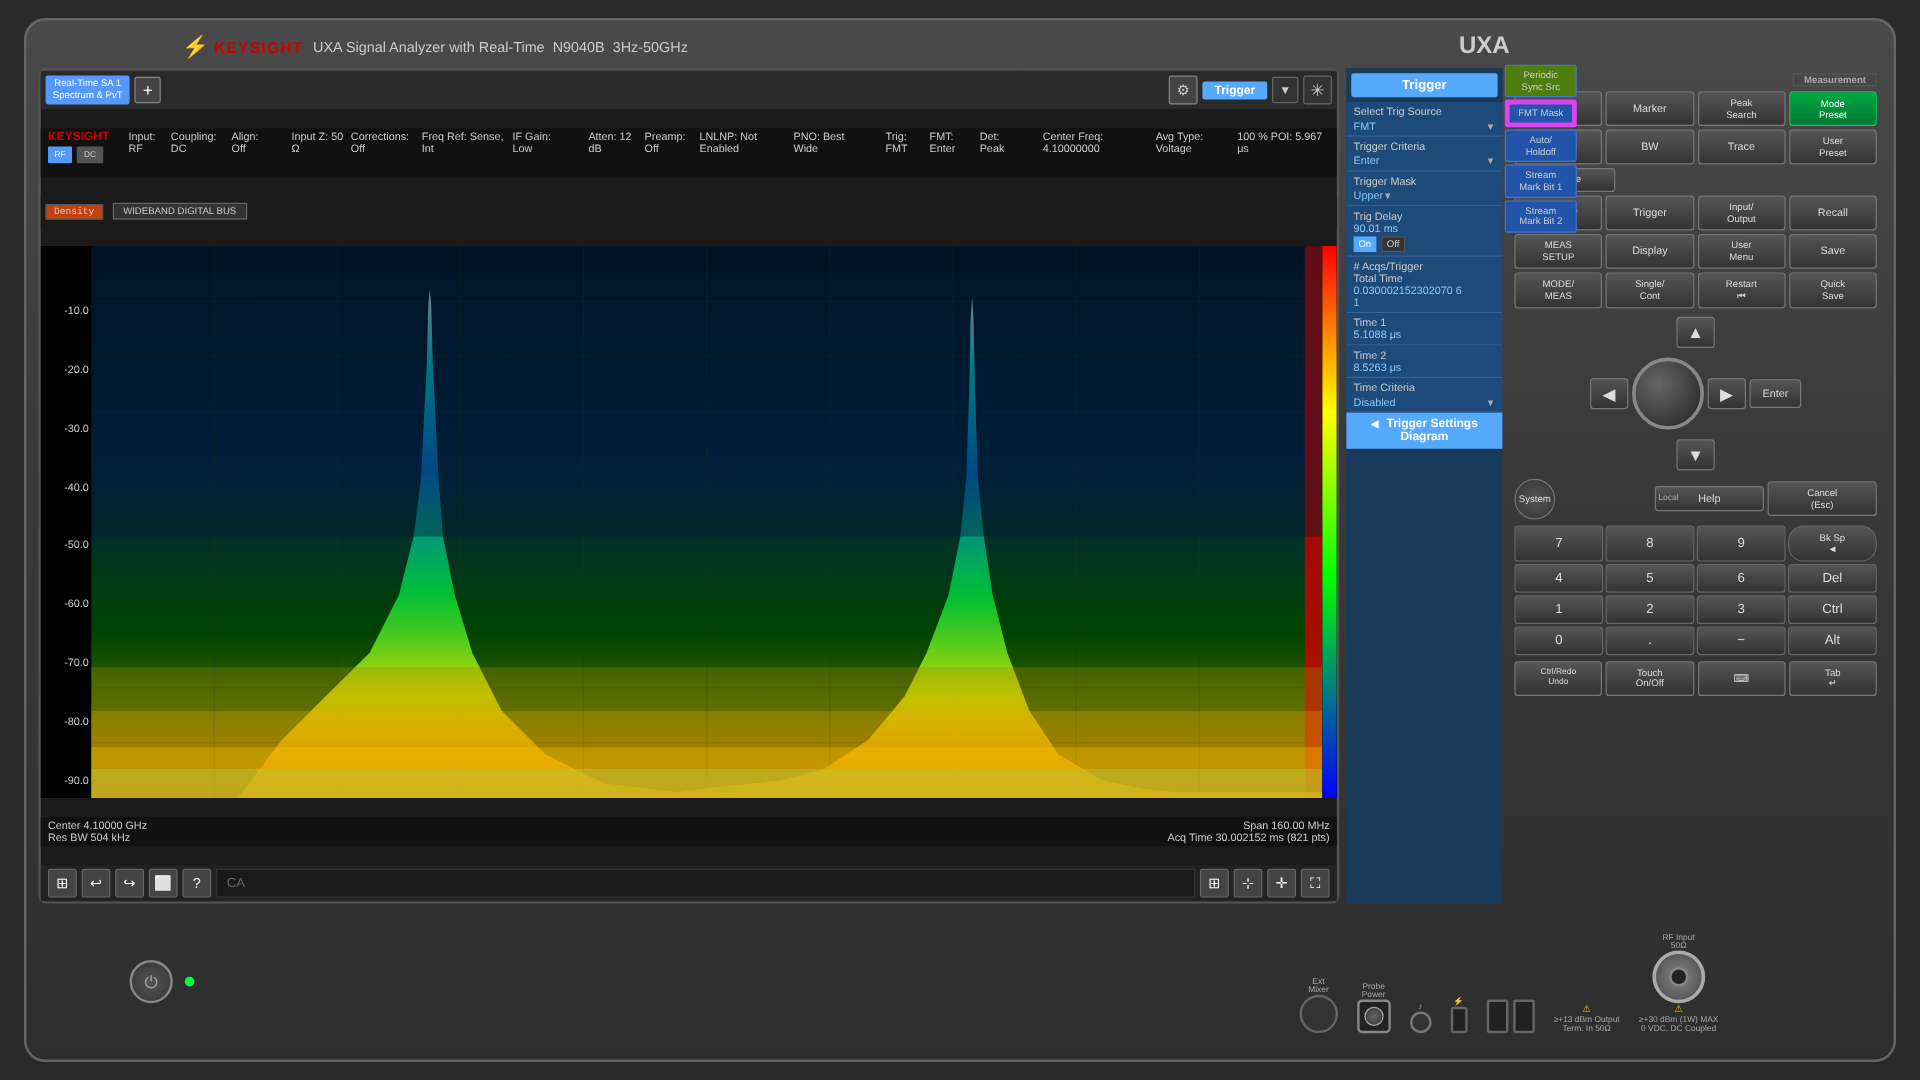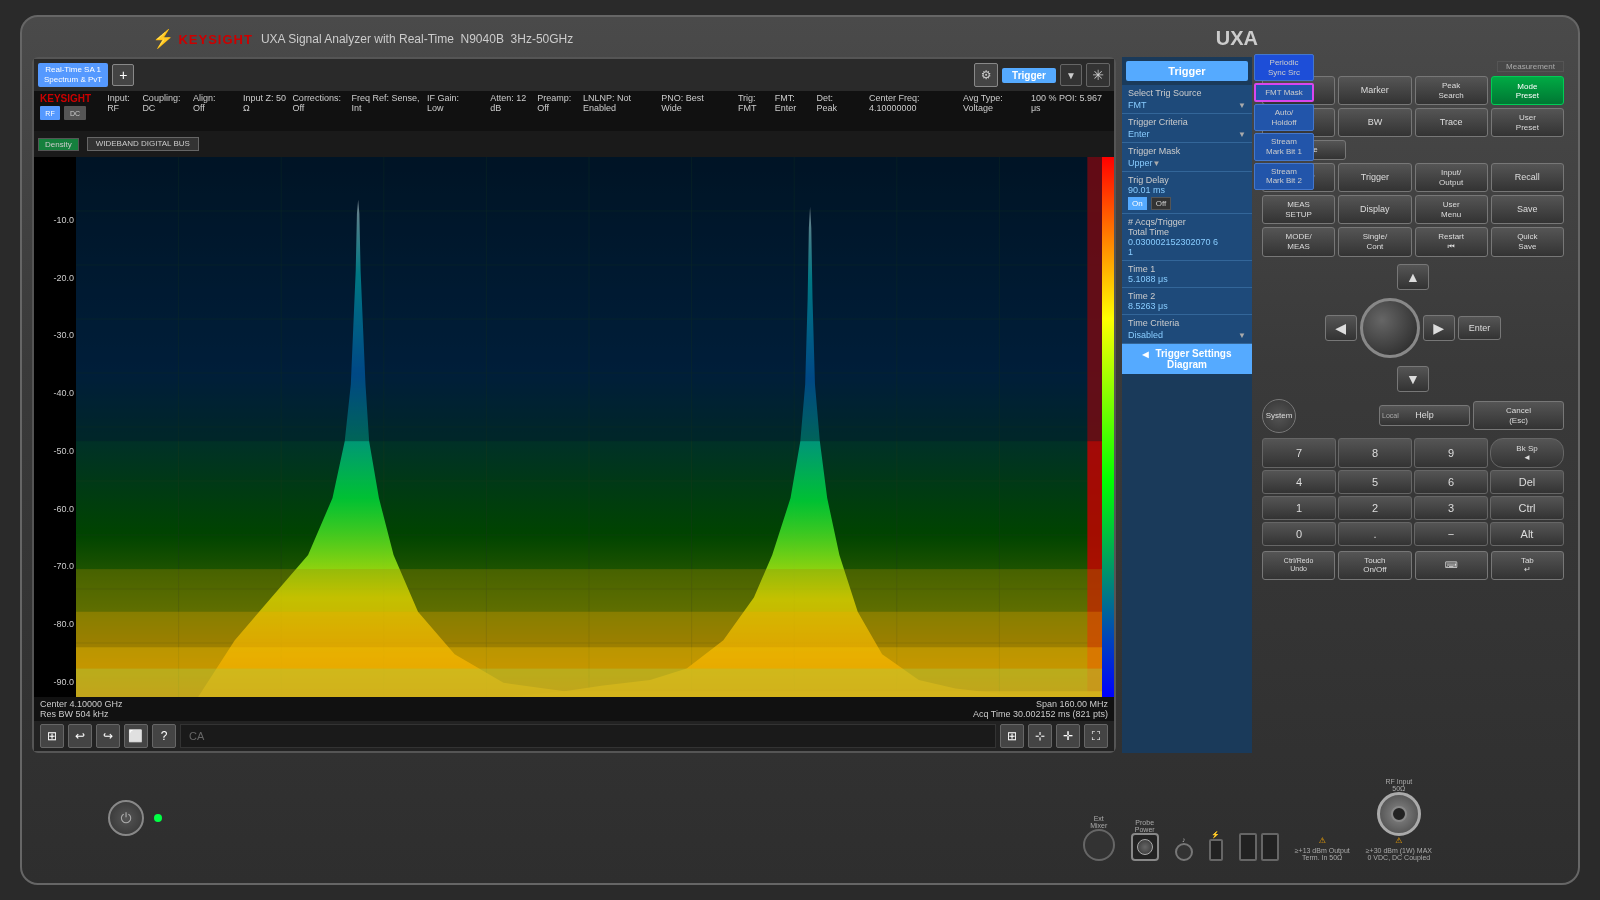--- a/index.html
+++ b/index.html
@@ -65,20 +65,21 @@
       flex: 1;
       gap: 6px;
     }
     .screen-section {
       flex: 1;
       display: flex;
       flex-direction: column;
       background: #1a1a1a;
       border: 2px solid #555;
       border-radius: 6px;
+      gap: 16px;
     }
     .screen-top-bar {
       display: flex;
       align-items: center;
       background: #2a2a2a;
       padding: 2px 4px;
       height: 32px;
       gap: 4px;
     }
     .mode-btn {
@@ -481,21 +482,21 @@
           <span>Det: Peak</span>
         </div>
         <div class="info-group">
           <span>Center Freq: 4.10000000</span>
           <span>Avg Type: Voltage</span>
           <span>100 % POI: 5.967 μs</span>
         </div>
       </div>
 
       <div style="background:#1a1a1a;display:flex;align-items:center;padding:2px 4px;gap:8px;height:26px;">
-        <button style="background:#15803d;border:1px solid #555;color:#ccc;font-size:8px;padding:1px 6px;cursor:pointer;">Density</button>
+        <button style="background:#c2410c;border:1px solid #555;color:#ccc;font-size:8px;padding:1px 6px;cursor:pointer;font-family:Liberation Mono, monospace;">Density</button>
         <div style="background:#333;border:1px solid #666;padding:1px 8px;font-size:8px;color:#ccc;text-align:center;line-height:1.2;">WIDEBAND
 DIGITAL BUS</div>
       </div>
 
       <div class="chart-area">
         <span class="scale-label">Scale/Div 10 dB</span>
         <span class="log-label">Log</span>
         <span class="ref-level">Ref Level 0.00 dBm</span>
 
         <div class="y-axis-labels">
@@ -615,22 +616,22 @@
       <div style="position:relative;">
         <div class="right-menu-item">
           <div>Trigger Criteria</div>
           <div style="display:flex;justify-content:space-between;align-items:center;margin-top:2px;">
             <span class="right-menu-value">Enter</span>
             <span style="color:#aaa;font-size:8px;">▼</span>
           </div>
         </div>
 
         <div style="position:absolute;right:-62px;top:-60px;width:60px;display:flex;flex-direction:column;gap:2px;">
-          <button style="background:#1d4ed8;border:1px solid #4477cc;border-radius:2px;color:#ccc;font-size:8px;padding:3px 2px;cursor:pointer;line-height:1.2;">Periodic<br>Sync Src</button>
-          <button style="background:#2255aa;border:2px solid #d946ef;border-radius:2px;color:#ccc;font-size:8px;padding:3px 2px;cursor:pointer;">FMT Mask</button>
+          <button style="background:#4d7c0f;border:1px solid #4477cc;border-radius:2px;color:#ccc;font-size:8px;padding:3px 2px;cursor:pointer;line-height:1.2;">Periodic<br>Sync Src</button>
+          <button style="background:#2255aa;border:4px solid #d946ef;border-radius:2px;color:#ccc;font-size:8px;padding:3px 2px;cursor:pointer;">FMT Mask</button>
           <button style="background:#2255aa;border:1px solid #4477cc;border-radius:2px;color:#ccc;font-size:8px;padding:3px 2px;cursor:pointer;line-height:1.2;">Auto/<br>Holdoff</button>
           <button style="background:#2255aa;border:1px solid #4477cc;border-radius:2px;color:#ccc;font-size:8px;padding:3px 2px;cursor:pointer;line-height:1.2;">Stream<br>Mark Bit 1</button>
           <button style="background:#2255aa;border:1px solid #4477cc;border-radius:2px;color:#ccc;font-size:8px;padding:3px 2px;cursor:pointer;line-height:1.2;">Stream<br>Mark Bit 2</button>
         </div>
       </div>
 
       <div class="right-menu-item">
         <div>Trigger Mask</div>
         <div style="display:flex;justify-content:flex-start;align-items:center;margin-top:2px;">
           <span class="right-menu-value">Upper</span>
@@ -673,21 +674,21 @@
       </div>
 
       <div class="right-menu-blue">
         <span style="font-size:8px;margin-right:4px;">◀</span>
         <span>Trigger Settings<br>Diagram</span>
       </div>
     </div>
 
     <div class="right-side-buttons">
 
-      <div style="display:flex;justify-content:flex-end;margin-bottom:1px;">
+      <div style="display:flex;justify-content:flex-end;margin-bottom:1px;font-weight:bold;">
         <span style="color:#aaa;font-size:8px;border:1px solid #555;padding:0 8px;">Measurement</span>
       </div>
 
       <div class="btn-row">
         <button class="hw-btn">FREQ</button>
         <button class="hw-btn">Marker</button>
         <button class="hw-btn" style="font-size:8px;">Peak<br>Search</button>
         <button class="hw-btn-green" style="font-size:8px;">Mode<br>Preset</button>
       </div>
       <div class="btn-row">

